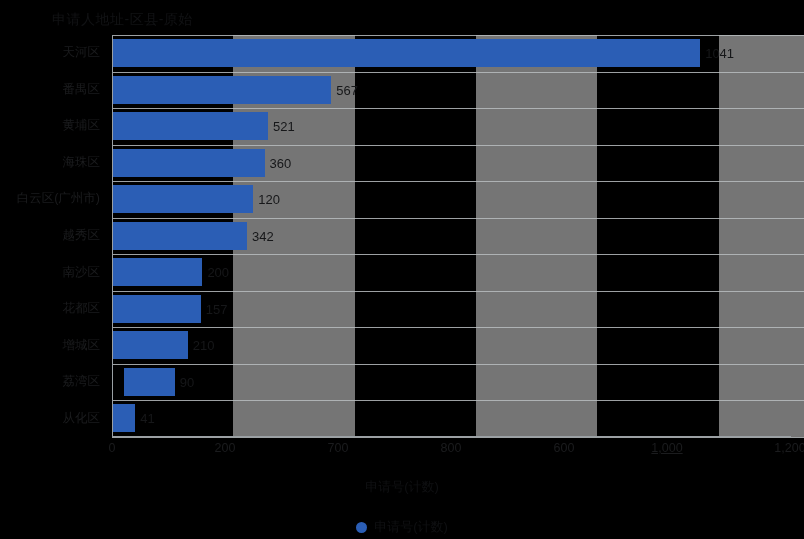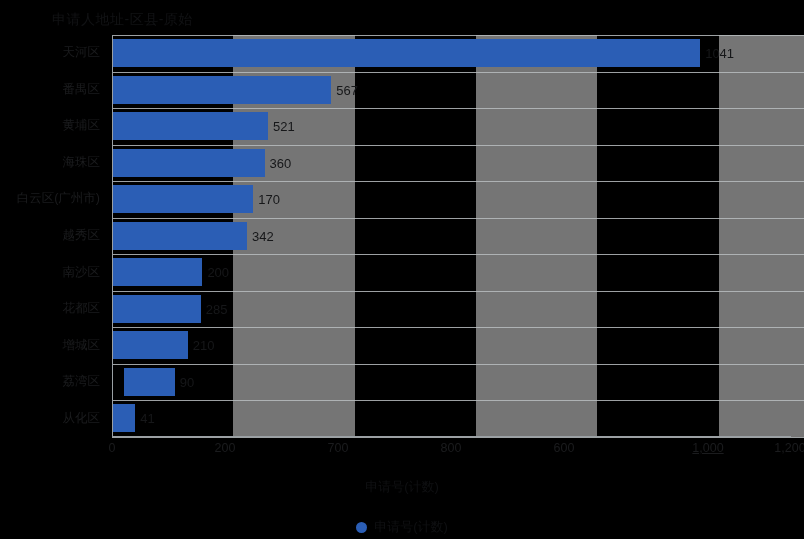--- a/index.html
+++ b/index.html
@@ -180,33 +180,33 @@
       <div class="row" style="top: 73.0909px; height: 36.5455px; width: 100%;">
         <div class="bar" title="黄埔区: 276" style="width: 155.94px; top: 4px; background: rgb(43, 94, 181);"></div>
         <div class="bar-value" style="left: 160.94px; top: 11px;">521</div>
       </div>
       <div class="row" style="top: 109.636px; height: 36.5455px; width: 100%;">
         <div class="bar" title="海珠区: 270" style="width: 152.55px; top: 4px; background: rgb(43, 94, 181);"></div>
         <div class="bar-value" style="left: 157.55px; top: 11px;">360</div>
       </div>
       <div class="row" style="top: 146.182px; height: 36.5455px; width: 100%;">
         <div class="bar" title="白云区(广州市): 250" style="width: 141.25px; top: 4px; background: rgb(43, 94, 181);"></div>
-        <div class="bar-value" style="left: 146.25px; top: 11px;">170</div>
+        <div class="bar-value" style="left: 146.25px; top: 11px;">120</div>
       </div>
       <div class="row" style="top: 182.727px; height: 36.5455px; width: 100%;">
         <div class="bar" title="越秀区: 239" style="width: 135.035px; top: 4px; background: rgb(43, 94, 181);"></div>
         <div class="bar-value" style="left: 140.035px; top: 11px;">342</div>
       </div>
       <div class="row" style="top: 219.273px; height: 36.5455px; width: 100%;">
         <div class="bar" title="南沙区: 160" style="width: 90.4px; top: 4px; background: rgb(43, 94, 181);"></div>
         <div class="bar-value" style="left: 95.4px; top: 11px;">200</div>
       </div>
       <div class="row" style="top: 255.818px; height: 36.5455px; width: 100%;">
         <div class="bar" title="花都区: 157" style="width: 88.705px; top: 4px; background: rgb(43, 94, 181);"></div>
-        <div class="bar-value" style="left: 93.705px; top: 11px;">285</div>
+        <div class="bar-value" style="left: 93.705px; top: 11px;">157</div>
       </div>
       <div class="row" style="top: 292.364px; height: 36.5455px; width: 100%;">
         <div class="bar" title="增城区: 134" style="width: 75.71px; top: 4px; background: rgb(43, 94, 181);"></div>
         <div class="bar-value" style="left: 80.71px; top: 11px;">210</div>
       </div>
       <div class="row" style="top: 328.909px; height: 36.5455px; width: 100%; margin-left: 12px;">
         <div class="bar" title="荔湾区: 90" style="width: 50.85px; top: 4px; background: rgb(43, 94, 181);"></div>
         <div class="bar-value" style="left: 55.85px; top: 11px;">90</div>
       </div>
       <div class="row" style="top: 365.455px; height: 36.5455px; width: 100%;">
@@ -232,21 +232,21 @@
     <div class="ytick" style="top: 338px;">荔湾区</div>
     <div class="ytick" style="top: 375px;">从化区</div>
   </div>
 
 <div id="xticks">
     <div class="xtick" style="left: 0px;">0</div>
     <div class="xtick" style="left: 113px;">200</div>
     <div class="xtick" style="left: 226px;">700</div>
     <div class="xtick" style="left: 339px;">800</div>
     <div class="xtick" style="left: 452px;">600</div>
-    <div class="xtick" style="left: 596px; text-decoration: underline;">1,000</div>
+    <div class="xtick" style="left: 555px; text-decoration: underline;">1,000</div>
     <div class="xtick" style="left: 678px;">1,200</div>
   </div>
 
 <div id="xaxis-title">申请号(计数)</div>
 
 <div id="legend">
   <span id="legend-swatch" style="background: rgb(43, 94, 181);"></span>
   <span id="legend-label">申请号(计数)</span>
 </div>
 

